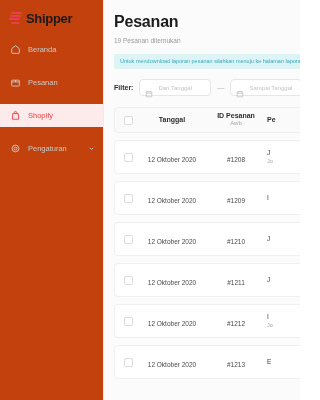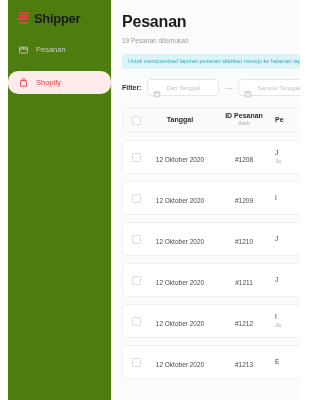--- a/index.html
+++ b/index.html
@@ -19,26 +19,25 @@
     width: 300px;
     height: 400px;
     position: relative;
   }
 
   
   .sidebar {
     width: 104px;
     min-width: 104px;
     height: 400px;
-    background: #4d7c0f;
+    background: #c2410c;
     border-right: 1px solid #ececec;
     box-sizing: border-box;
     position: relative;
     z-index: 2;
-    margin-left: 8px;
   }
   .logo-row {
     display: flex;
     align-items: center;
     gap: 4px;
     padding: 9px 0 0 9px;
     height: 28px;
     box-sizing: border-box;
   }
   .logo-mark {
@@ -82,21 +81,20 @@
     font-size: 7.5px;
     cursor: pointer;
   }
   .nav-item .nav-label {
     white-space: nowrap;
     line-height: 1;
   }
   .nav-item.active {
     background: #fdeaea;
     color: #e8404a;
-    border-radius: 10px;
   }
   .nav-icon {
     width: 11px;
     height: 11px;
     flex: 0 0 auto;
     display: block;
   }
   .nav-icon svg { display: block; }
   .chev {
     margin-left: auto;
@@ -278,20 +276,28 @@
         <span></span>
           <span></span>
           <span></span>
           <span></span>
       </span>
       <span class="logo-text">Shipper</span>
     </div>
 
     <div class="nav">
 
+      <div class="nav-item">
+        <span class="nav-icon">
+          <svg viewBox="0 0 16 16" width="11" height="11" fill="none" stroke="#cdcdcd" stroke-width="1.3">
+            <path d="M2.5 6.8 8 2.4l5.5 4.4V13a.6.6 0 0 1-.6.6H3.1a.6.6 0 0 1-.6-.6z"></path>
+          </svg>
+        </span>
+        <span class="nav-label">Beranda</span>
+      </div>
 
       <div class="nav-item">
         <span class="nav-icon">
           <svg viewBox="0 0 16 16" width="11" height="11" fill="none" stroke="#cdcdcd" stroke-width="1.3">
             <rect x="2.4" y="4.6" width="11.2" height="8.6" rx="1"></rect>
             <path d="M2.4 7.2h11.2M8 4.6v2.6"></path>
           </svg>
         </span>
         <span class="nav-label">Pesanan</span>
       </div>
@@ -301,20 +307,34 @@
           <svg viewBox="0 0 16 16" width="11" height="11" fill="#e8404a">
             <path d="M4 5.2h8l.7 8.2H3.3zM6.1 5.2V4a1.9 1.9 0 0 1 3.8 0v1.2" fill="none" stroke="#e8404a" stroke-width="1.3"></path>
           </svg>
         </span>
         <span class="nav-label">Shopify</span>
       </div>
 
 
 
 
+      <div class="nav-item">
+        <span class="nav-icon">
+          <svg viewBox="0 0 16 16" width="11" height="11" fill="none" stroke="#cdcdcd" stroke-width="1.3">
+            <circle cx="8" cy="8" r="2.1"></circle>
+            <circle cx="8" cy="8" r="4.9"></circle>
+          </svg>
+        </span>
+        <span class="nav-label">Pengaturan</span>
+        <span class="chev">
+          <svg viewBox="0 0 12 12" width="7" height="7" fill="none" stroke="#cdcdcd" stroke-width="1.4">
+            <path d="M3 4.8 6 7.7l3-2.9"></path>
+          </svg>
+        </span>
+      </div>
 
     </div>
   </div>
 
   <div class="main">
 
     <div class="page-title">Pesanan</div>
     <div class="page-sub">19 Pesanan ditemukan</div>
 
     <div class="banner">Untuk mendownload laporan pesanan silahkan menuju ke halaman laporan</div>

